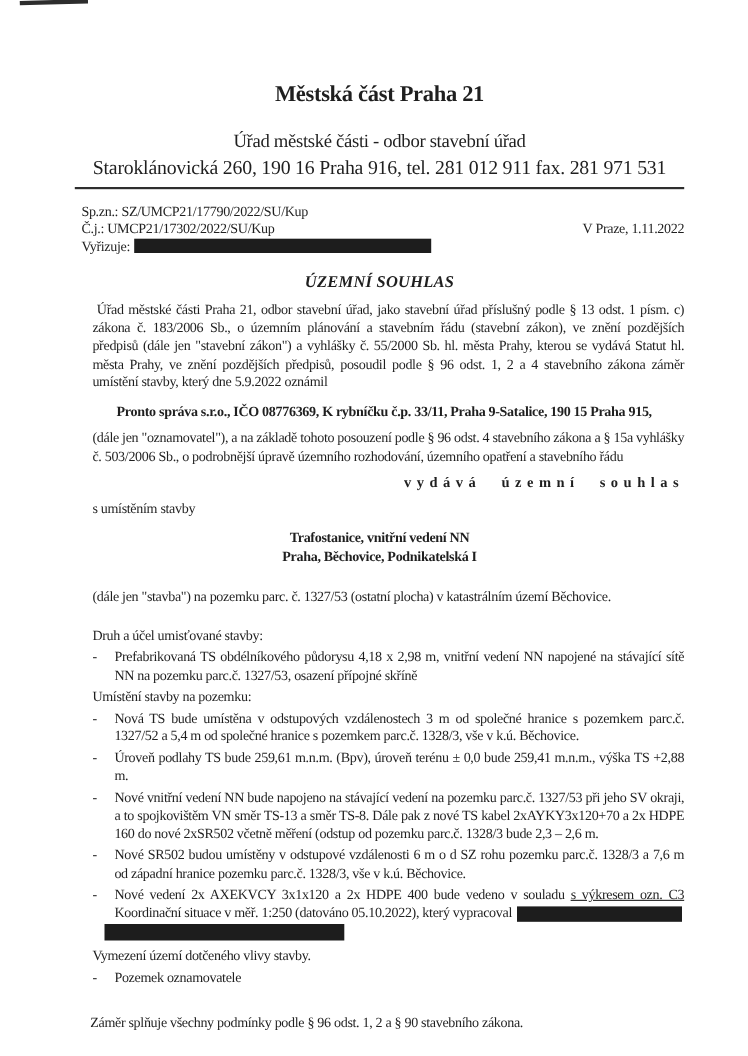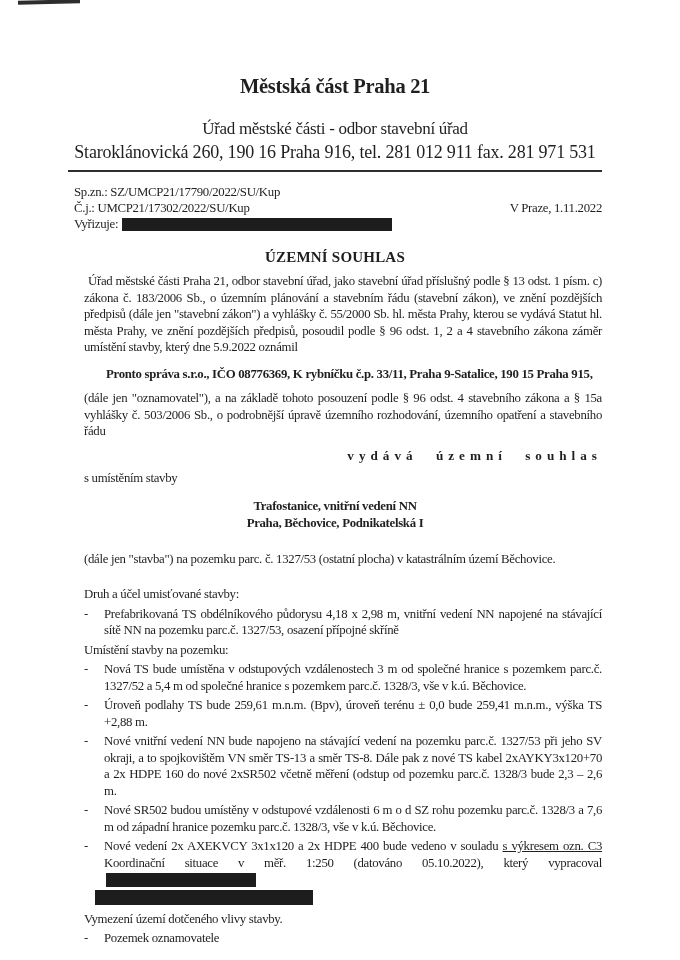--- a/index.html
+++ b/index.html
@@ -7,45 +7,45 @@
     width:680px;height:960px;
     background:#ffffff;
     font-family:"Liberation Serif","DejaVu Serif",serif;
     color:#1f1f1f;
     overflow:hidden;
     position:relative;
   }
   .page{
     position:relative;
     width:680px;height:960px;
-    padding:74px 78px 0 68px;
+    padding:74px 58px 0 68px;
     box-sizing:border-box;
     font-size:12.8px;
     line-height:16.5px;
     letter-spacing:-0.3px;
   }
   .scan-mark{
     position:absolute;top:0;left:18px;width:62px;height:4px;
     background:#161616;transform:rotate(-1.5deg);opacity:.9;
   }
   .center{text-align:center;}
   .org-title{font-size:20.5px;font-weight:bold;line-height:24px;}
   .org-dept{font-size:17px;line-height:21px;margin-top:20px;}
   .org-address{font-size:18px;line-height:16px;margin-top:5px;letter-spacing:-0.2px;}
   .rule{border:none;border-top:2px solid #2e2e2e;margin:10px 0 0 0;}
   .ref-block{margin-top:13px;margin-left:6px;font-size:12.8px;line-height:15.5px;}
   .ref-row{display:flex;justify-content:space-between;}
-  .vyrizuje-row{display:flex;align-items:center;margin-top:1px;}
+  .vyrizuje-row{display:flex;align-items:flex-start;margin-top:1px;}
   .redaction{background:#1d1d1d;display:inline-block;vertical-align:middle;}
   .red-handler{width:270px;height:13px;margin-left:4px;}
   .red-rep{width:348px;height:14px;margin-left:5px;}
   .red-rep2{display:block;width:55px;height:14px;margin-left:-7px;margin-top:3px;}
   .red-inline{width:150px;height:14px;margin-left:2px;}
   .red-drawer{display:block;width:218px;height:15px;margin-left:-9px;margin-top:2px;}
-  .doc-title{font-size:15px;font-weight:bold;text-align:center;margin-top:16px;letter-spacing:0.2px;}
+  .doc-title{font-size:15px;font-weight:bold;text-align:center;margin-top:16px;letter-spacing:0.2px;font-style:italic;}
   .para{margin:8px 0 0 16px;text-align:justify;}
   .para-first{text-indent:4px;}
   .applicant{margin:10px 0 0 38px;font-weight:bold;text-align:justify;}
   .applicant-rep{margin-left:38px;font-weight:bold;margin-top:0;}
   .grant{margin-top:8px;text-align:right;font-weight:bold;font-size:13.2px;
          letter-spacing:5px;word-spacing:10px;}
   .lead{margin:6px 0 0 16px;}
   .project{margin-top:11px;text-align:center;font-weight:bold;line-height:17px;}
   .sec-heading{margin:3px 0 0 16px;}
   .sec-heading.sp{margin-top:19px;}

